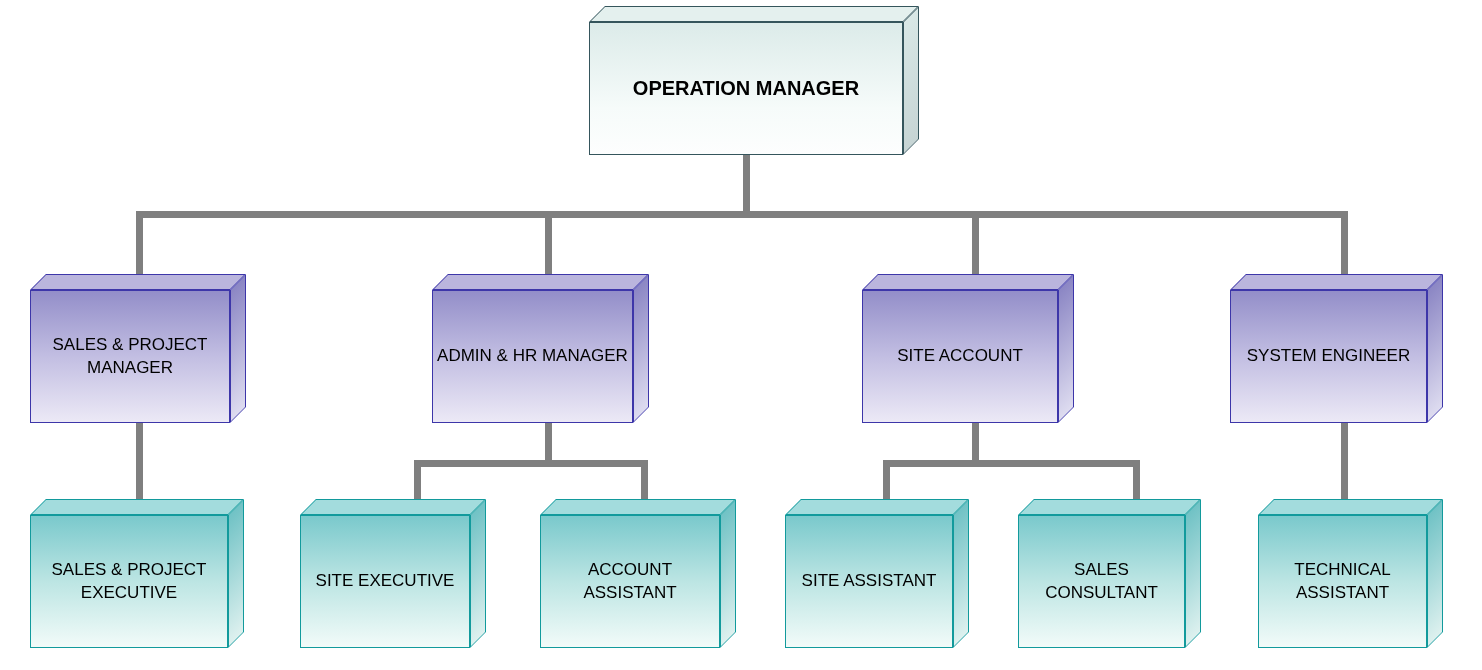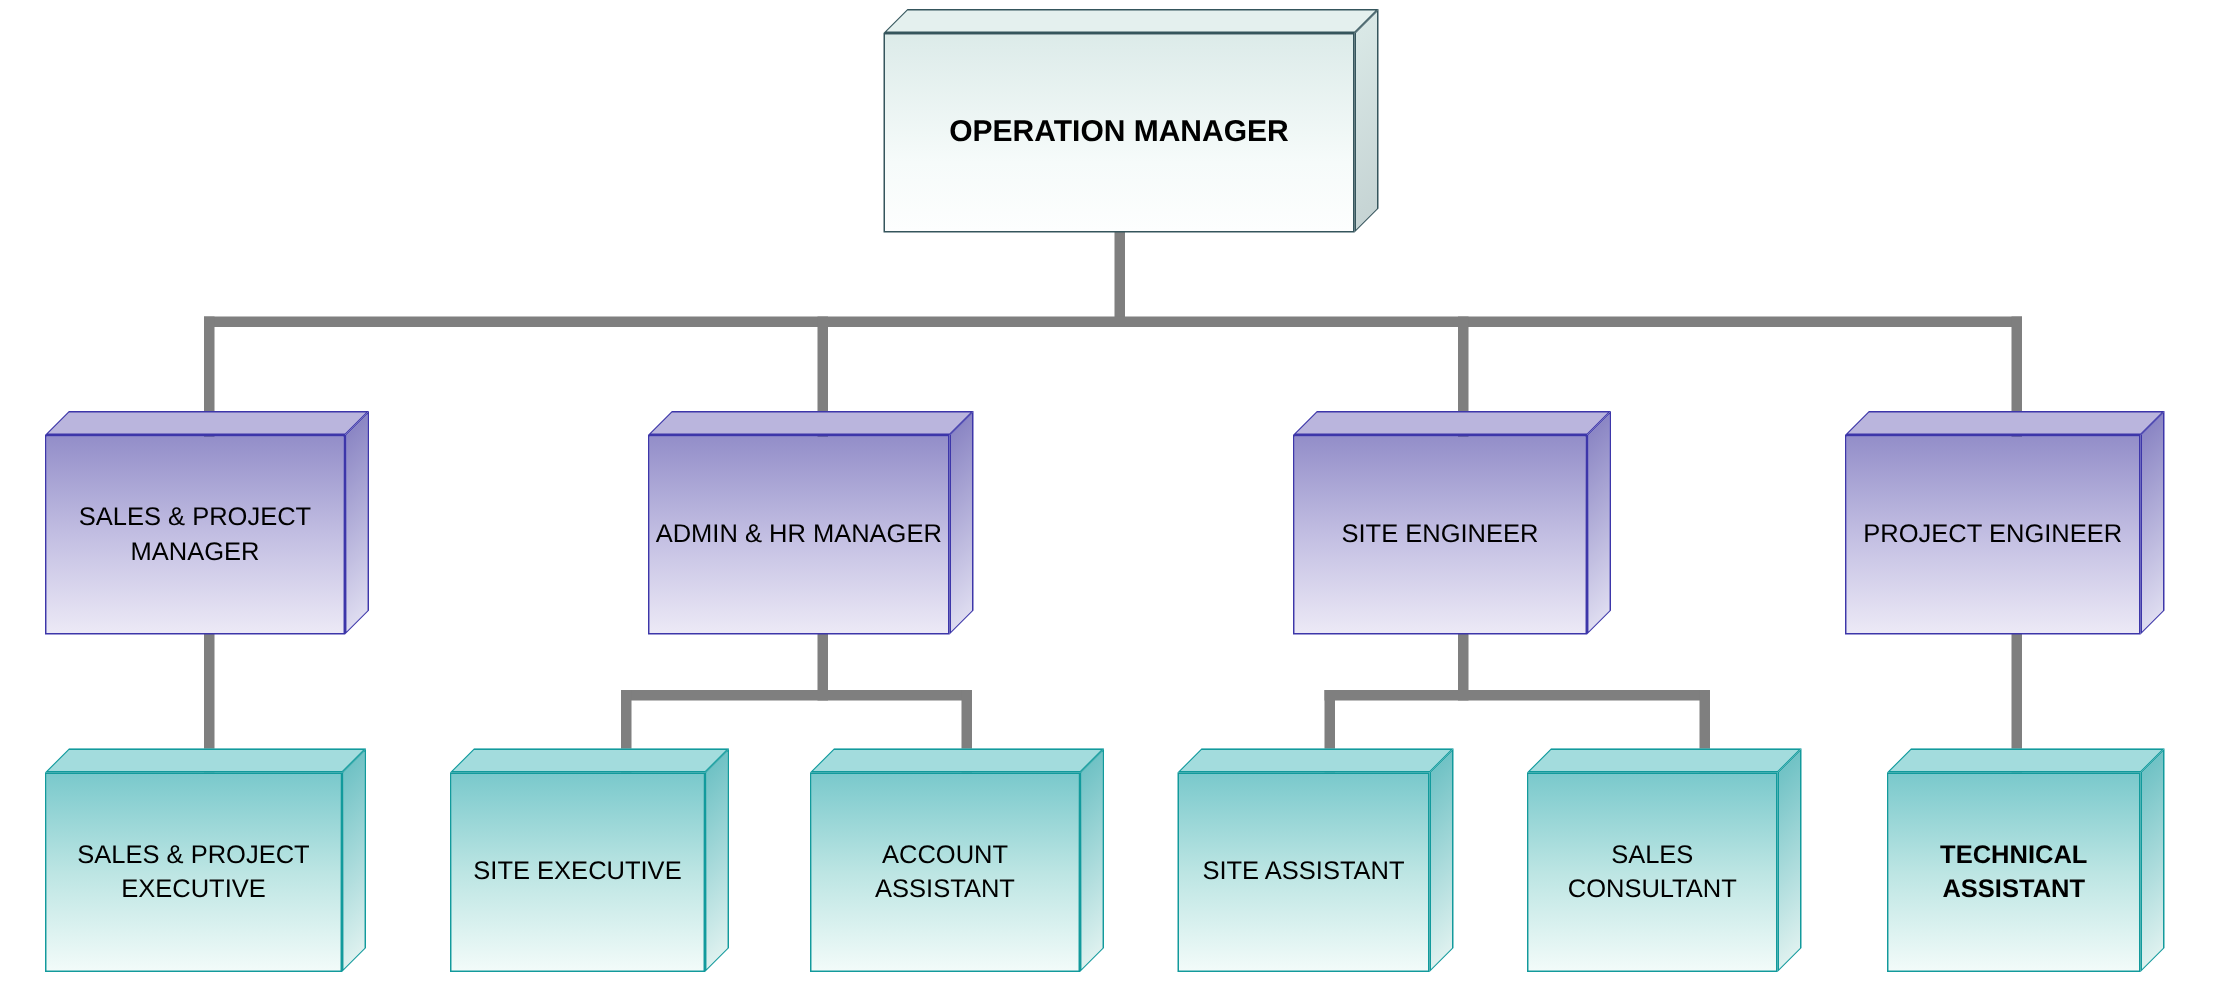--- a/index.html
+++ b/index.html
@@ -58,21 +58,21 @@
   .box.teal .sideface{ background: linear-gradient(180deg,#70c2c5,#def1ef); border:1.6px solid #129a9c; }
 
   .label {
     color: #000000;
     font-size: 17px;
     line-height: 1.35;
     text-align: center;
     padding: 0 2px;
   }
   .box.light .label { font-weight: 700; font-size: 20px; }
-  .box.narrow .label { padding: 0 22px; font-weight: bold; }
+  .box.narrow .label { padding: 0 22px; }
 </style>
 </head>
 <body>
 
 <div class="stage">
 
   <div class="conn" style="left:743px; top:150px; width:7px; height:68px;"></div>
   <div class="conn" style="left:136px; top:211px; width:1212px; height:7px;"></div>
   <div class="conn" style="left:136px; top:211px; width:7px; height:304px;"></div>
   <div class="conn" style="left:545px; top:211px; width:7px; height:85px;"></div>
@@ -110,29 +110,29 @@
     <div class="face topface"></div>
     <div class="face front">
       <span class="label">ADMIN &amp; HR MANAGER</span>
     </div>
   </div>
 
   <div class="box purple" style="left:862px; top:274px; --w:196px;">
     <div class="face sideface"></div>
     <div class="face topface"></div>
     <div class="face front">
-      <span class="label">SITE ENGINEER</span>
+      <span class="label">SITE ACCOUNT</span>
     </div>
   </div>
 
   <div class="box purple" style="left:1230px; top:274px; --w:197px;">
     <div class="face sideface"></div>
     <div class="face topface"></div>
     <div class="face front">
-      <span class="label">PROJECT ENGINEER</span>
+      <span class="label">SYSTEM ENGINEER</span>
     </div>
   </div>
 
   <div class="box teal" style="left:30px; top:499px; --w:198px;">
     <div class="face sideface"></div>
     <div class="face topface"></div>
     <div class="face front">
       <span class="label">SALES &amp; PROJECT EXECUTIVE</span>
     </div>
   </div>

